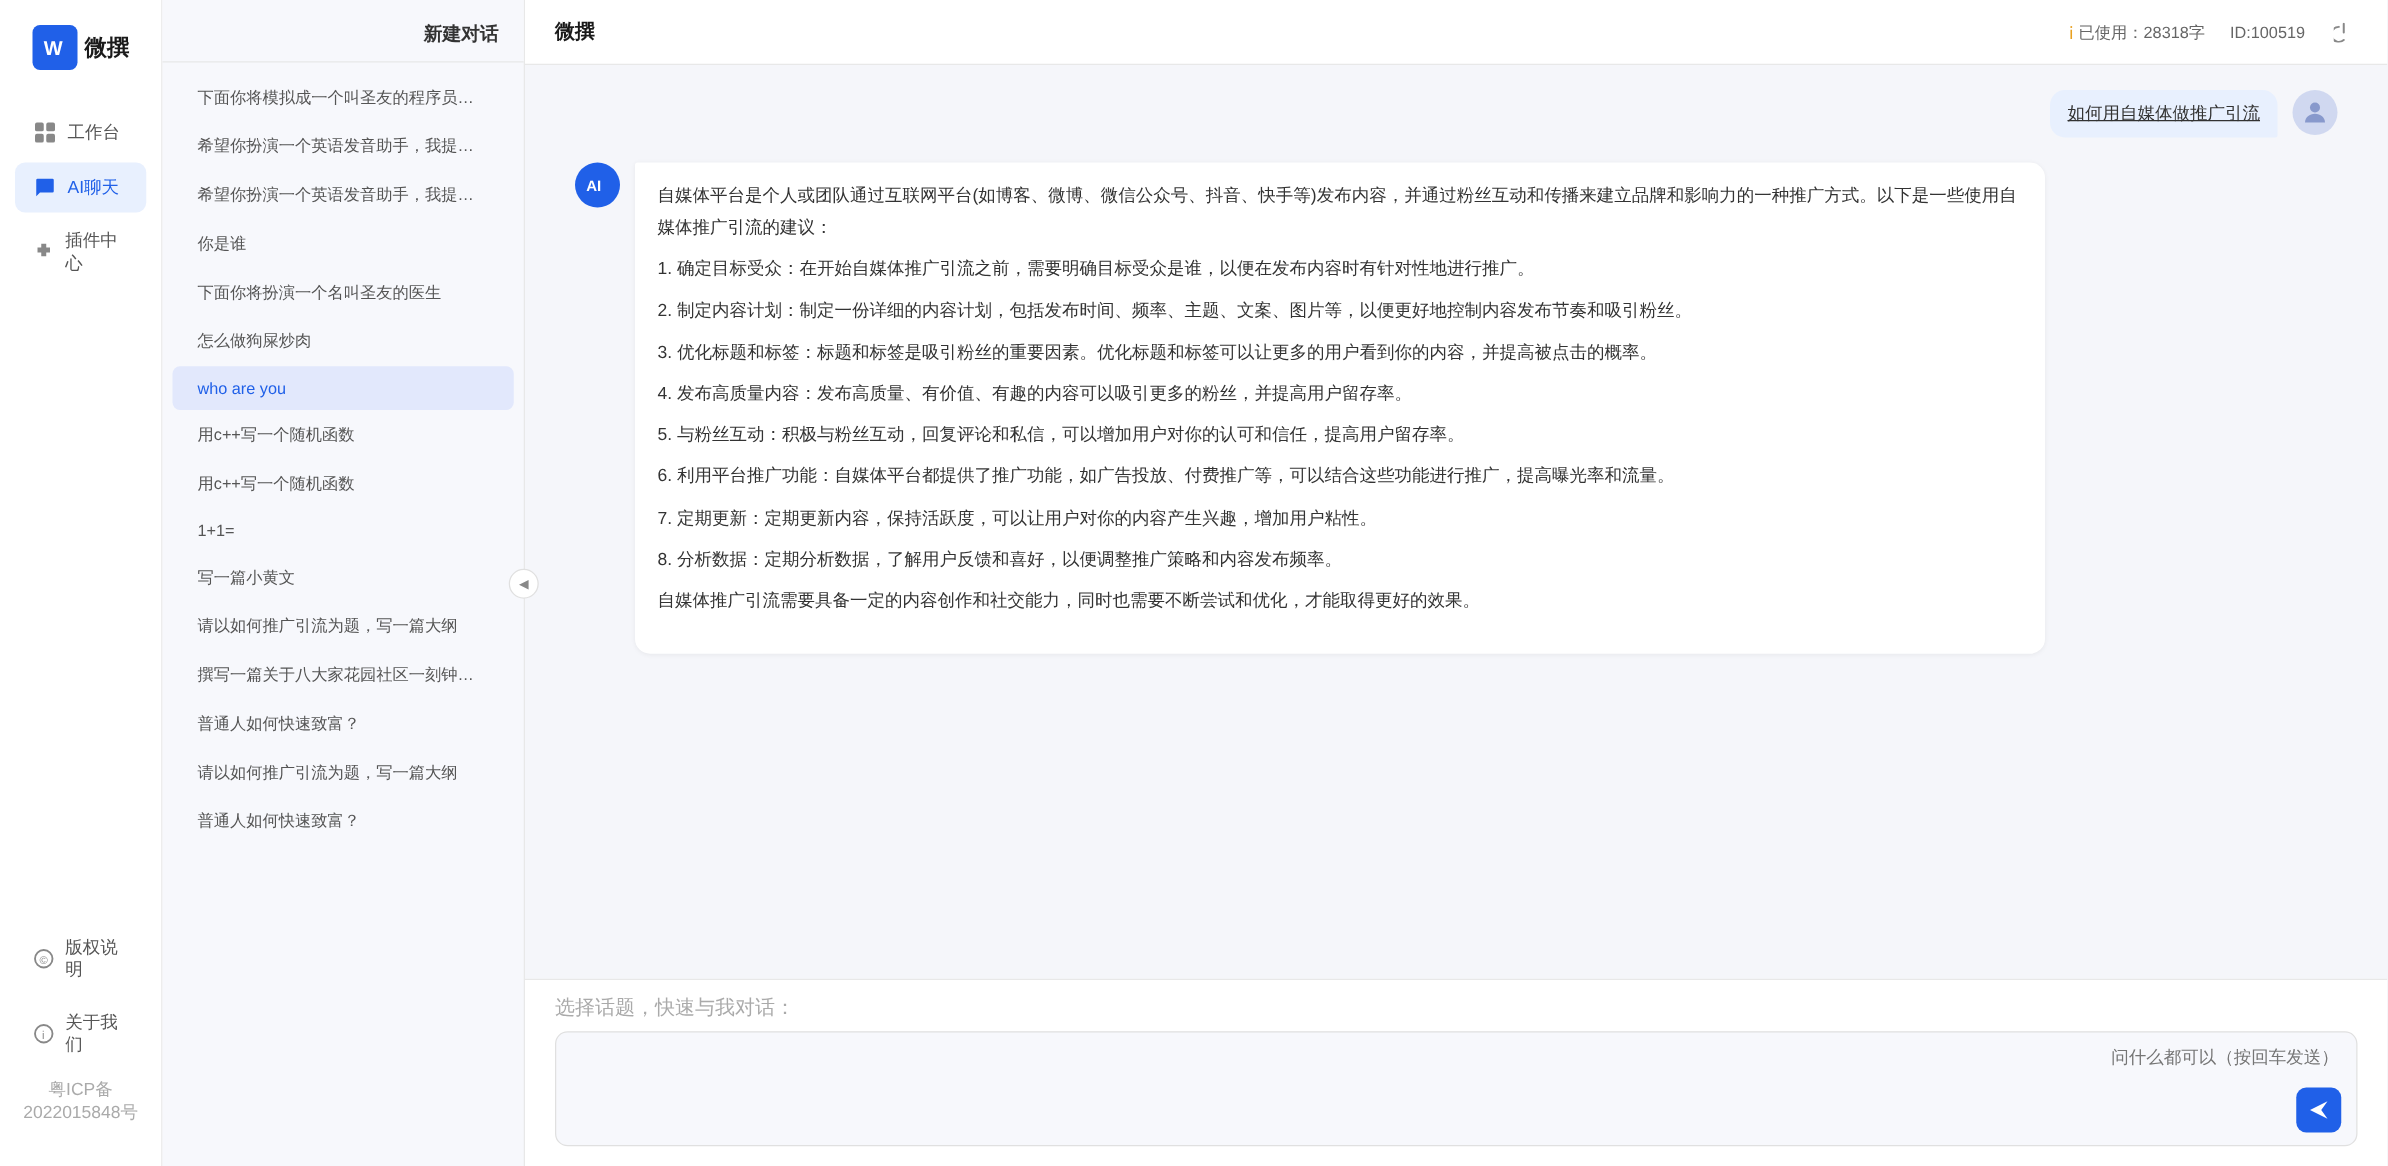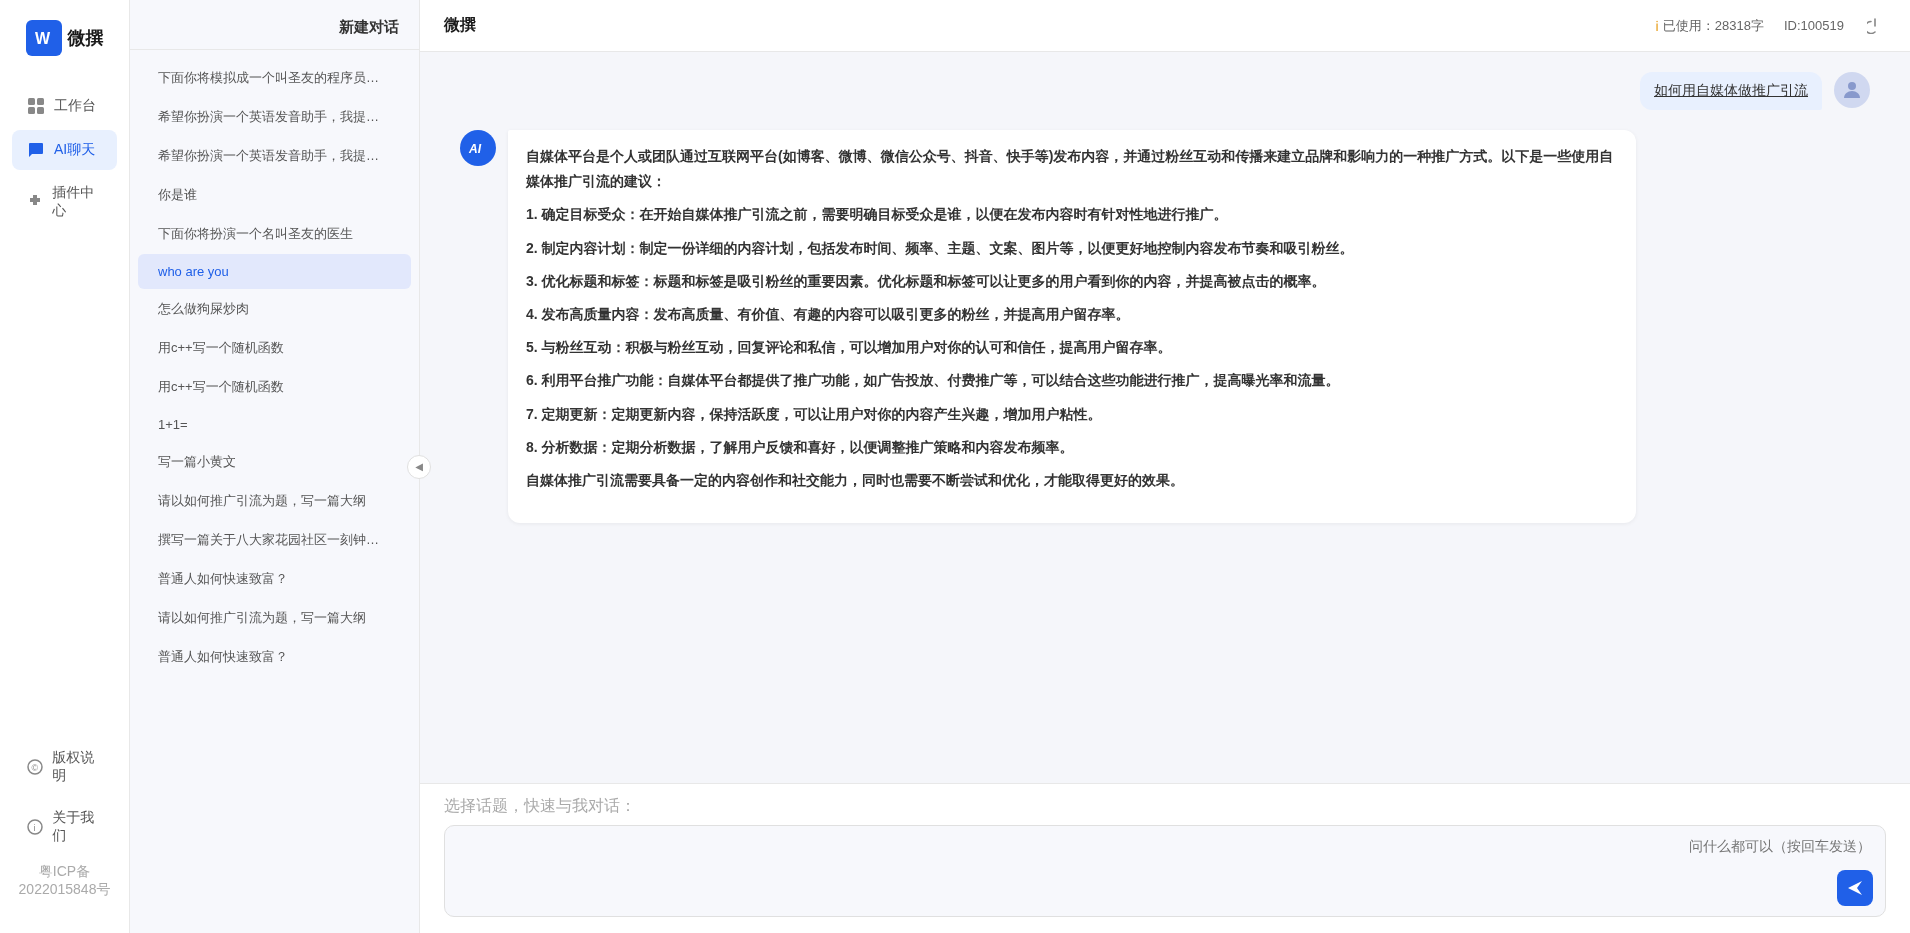--- a/index.html
+++ b/index.html
@@ -222,26 +222,24 @@
       overflow: hidden;
     }
     .msg-avatar.user-av {
       background: #d0d8f0;
     }
     .msg-avatar.ai-av {
       background: #2060e8;
       color: white;
       font-weight: bold;
       font-size: 13px;
-      font-style: italic;
     }
     .msg-body {
       flex: 1;
       max-width: 80%;
-      font-weight: bold;
     }
     .msg-text {
       background: #fff;
       border-radius: 2px 12px 12px 12px;
       padding: 14px 18px;
       font-size: 14px;
       color: #333;
       line-height: 1.8;
       box-shadow: 0 1px 4px rgba(0,0,0,0.06);
     }
@@ -363,22 +361,22 @@
 <div class="sidebar">
   <div class="sidebar-header">
     <span>新建对话</span>
   </div>
   <div class="sidebar-list">
     <div class="sidebar-item">下面你将模拟成一个叫圣友的程序员，我说...</div>
     <div class="sidebar-item">希望你扮演一个英语发音助手，我提供给你...</div>
     <div class="sidebar-item">希望你扮演一个英语发音助手，我提供给你...</div>
     <div class="sidebar-item">你是谁</div>
     <div class="sidebar-item">下面你将扮演一个名叫圣友的医生</div>
+    <div class="sidebar-item">怎么做狗屎炒肉</div>
     <div class="sidebar-item active">who are you</div>
-    <div class="sidebar-item">怎么做狗屎炒肉</div>
     <div class="sidebar-item">用c++写一个随机函数</div>
     <div class="sidebar-item">用c++写一个随机函数</div>
     <div class="sidebar-item">1+1=</div>
     <div class="sidebar-item">写一篇小黄文</div>
     <div class="sidebar-item">请以如何推广引流为题，写一篇大纲</div>
     <div class="sidebar-item">撰写一篇关于八大家花园社区一刻钟便民生...</div>
     <div class="sidebar-item">普通人如何快速致富？</div>
     <div class="sidebar-item">请以如何推广引流为题，写一篇大纲</div>
     <div class="sidebar-item">普通人如何快速致富？</div>
   </div>

